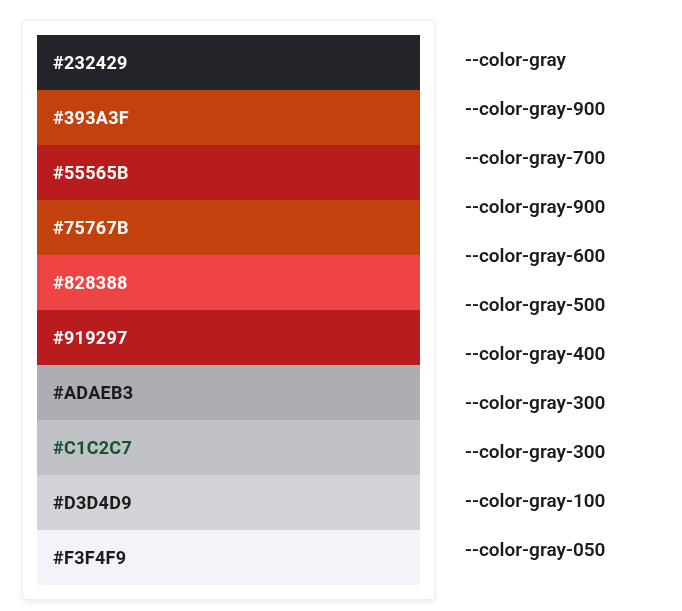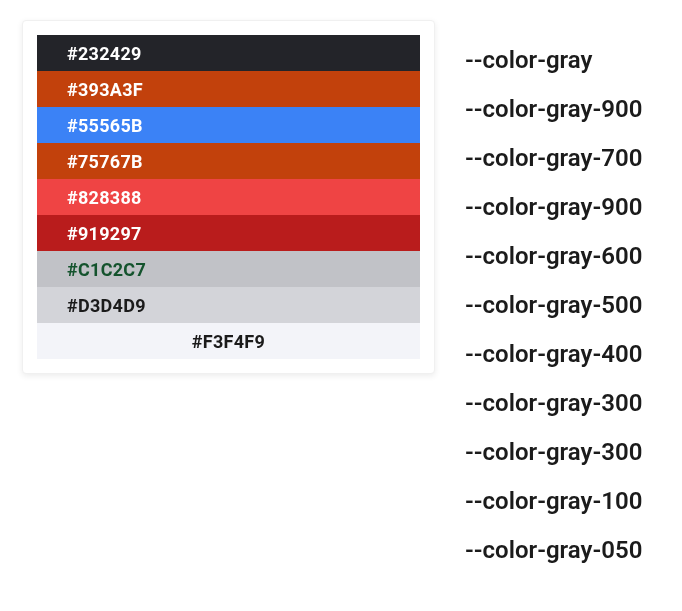--- a/index.html
+++ b/index.html
@@ -16,70 +16,73 @@
     }
     .swatch-panel {
       background: #ffffff;
       border: 1px solid #f0f0f0;
       border-radius: 4px;
       padding: 14px;
       box-shadow: 0 2px 6px rgba(0,0,0,0.08);
       width: 413px;
     }
     .swatch {
-      height: 36px;
+      height: 55px;
       display: flex;
       align-items: center;
-      padding: 0 30px;
+      padding: 0 16px;
       font-size: 18px;
       font-weight: 700;
       letter-spacing: 0.3px;
     }
     .var-list {
       padding-top: 15px;
     }
     .var-item {
       height: 49px;
       display: flex;
       align-items: center;
-      font-size: 24px;
+      font-size: 19px;
       font-weight: 600;
       color: #1b1b1b;
     }
   </style>
 </head>
 <body>
 
 <div class="container">
   <div class="swatch-panel">
     <div class="swatch" style="background-color: rgb(35, 36, 41); color: rgb(255, 255, 255);">
         <span>#232429</span>
       </div>
     <div class="swatch" style="background-color: #c2410c; color: rgb(255, 255, 255);">
         <span>#393A3F</span>
       </div>
-    <div class="swatch" style="background-color: #3b82f6; color: rgb(255, 255, 255);">
+    <div class="swatch" style="background-color: #b91c1c; color: rgb(255, 255, 255);">
         <span>#55565B</span>
       </div>
     <div class="swatch" style="background-color: #c2410c; color: rgb(255, 255, 255);">
         <span>#75767B</span>
       </div>
     <div class="swatch" style="background-color: #ef4444; color: rgb(255, 255, 255);">
         <span>#828388</span>
       </div>
     <div class="swatch" style="background-color: #b91c1c; color: rgb(255, 255, 255);">
         <span>#919297</span>
       </div>
+    <div class="swatch" style="background-color: rgb(173, 174, 179); color: rgb(27, 27, 27);">
+        <span>#ADAEB3</span>
+      </div>
     <div class="swatch" style="background-color: rgb(193, 194, 199); color: #14532d;">
         <span>#C1C2C7</span>
       </div>
     <div class="swatch" style="background-color: rgb(211, 212, 217); color: rgb(27, 27, 27);">
         <span>#D3D4D9</span>
       </div>
-    <div class="swatch" style="background-color: rgb(243, 244, 249); color: rgb(27, 27, 27); justify-content: center;">
+    <div class="swatch" style="background-color: rgb(243, 244, 249); color: rgb(27, 27, 27);">
         <span>#F3F4F9</span>
       </div>
   </div>
   <div class="var-list">
     <div class="var-item">--color-gray</div>
     <div class="var-item">--color-gray-900</div>
     <div class="var-item">--color-gray-700</div>
     <div class="var-item">--color-gray-900</div>
     <div class="var-item">--color-gray-600</div>
     <div class="var-item">--color-gray-500</div>

